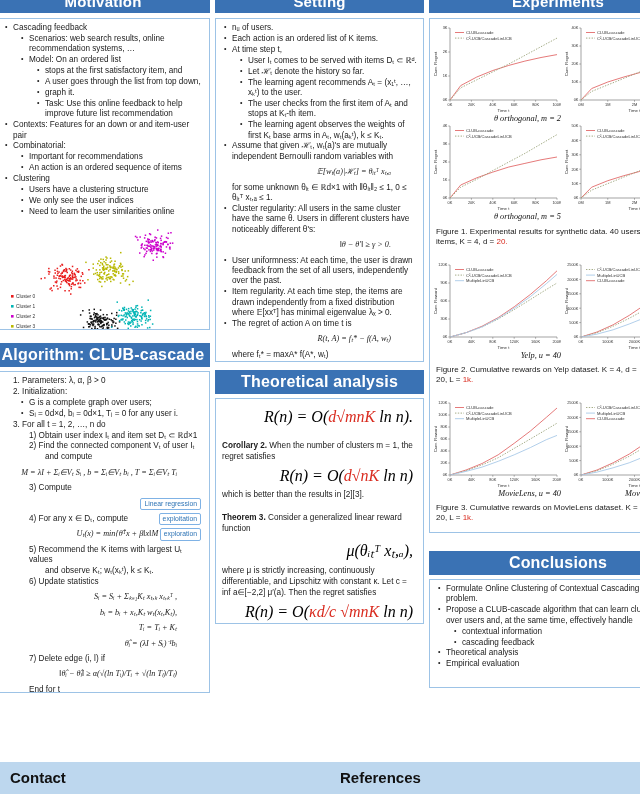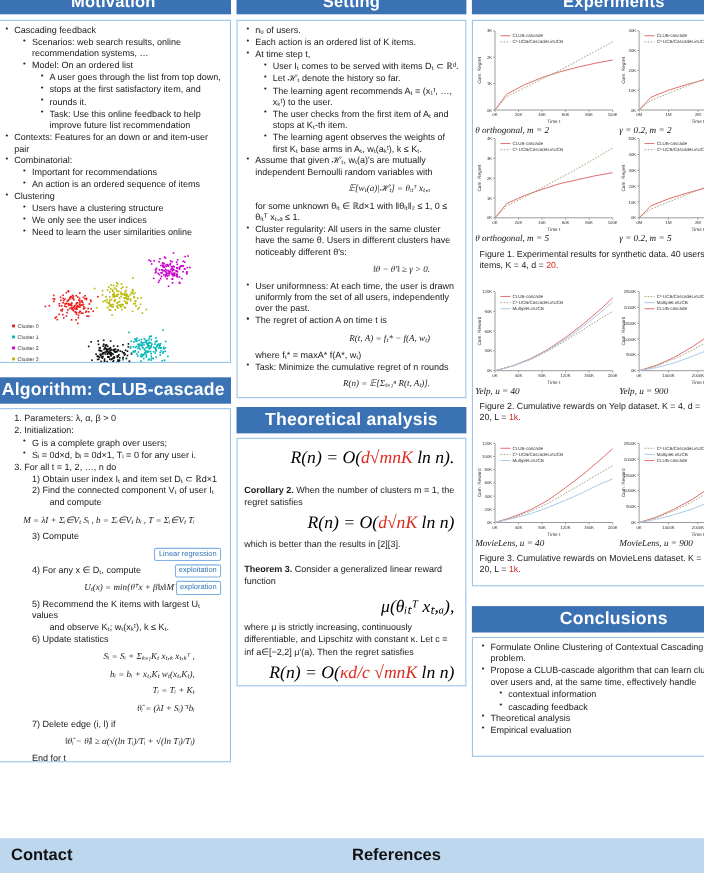--- a/index.html
+++ b/index.html
@@ -20,43 +20,43 @@
            color:#2e74b5;background:#fff;font-size:6.8px;font-style:normal;
            font-family:"Liberation Sans",sans-serif;padding:0 3px;line-height:1.5;white-space:nowrap;z-index:3;}
   .theory p{margin:2px 0;font-size:8.2px;line-height:1.3;color:#1a1a1a;}
   .theory .formula{padding-right:4px;}
   .red{color:#d92b1f;}
   .figcap{font-size:8px;line-height:1.3;color:#1a1a1a;margin:0 0 0 4px;}
   .plotgrid{display:grid;grid-template-columns:1fr 1fr;column-gap:2px;}
   .plot{width:129px;}
   .plot svg{display:block;}
   .plot-caption{font-family:"Liberation Serif",serif;font-style:italic;font-size:8.3px;
-                text-align:left;color:#111;margin-top:1px;}
+                text-align:right;color:#111;margin-top:1px;}
   .scatter{margin-top:4px;}
   .footer{position:absolute;left:0;top:762px;width:700px;height:32px;background:#bdd7ee;}
   .footer .fh{position:absolute;top:7px;font-size:15px;font-weight:bold;color:#111;}
   .gap{height:4px;}
 </style>
 </head>
 <body>
 
 <div class="poster">
 
   <div class="col" style="left:-4px;top:-9px;width:214px;">
     <div class="hdr">
       <span>Motivation</span>
     </div>
     <div class="box" style="margin-top:5px;height:312px;">
       <div>
           <div class="line ind0"><span class="bul">•</span><span>Cascading feedback</span></div>
           <div class="line ind1"><span class="bul">•</span><span>Scenarios: web search results, online recommendation systems, …</span></div>
           <div class="line ind1"><span class="bul">•</span><span>Model: On an ordered list</span></div>
+          <div class="line ind2"><span class="bul">•</span><span>stops at the first satisfactory item, and</span></div>
           <div class="line ind2"><span class="bul">•</span><span>A user goes through the list from top down,</span></div>
-          <div class="line ind2"><span class="bul">•</span><span>stops at the first satisfactory item, and</span></div>
-          <div class="line ind2"><span class="bul">•</span><span>rounds it.</span></div>
+          <div class="line ind2"><span class="bul">•</span><span>graph it.</span></div>
           <div class="line ind2"><span class="bul">•</span><span>Task: Use this online feedback to help improve future list recommendation</span></div>
           <div class="line ind0"><span class="bul">•</span><span>Contexts: Features for an down or and item-user pair</span></div>
           <div class="line ind0"><span class="bul">•</span><span>Combinatorial:</span></div>
           <div class="line ind1"><span class="bul">•</span><span>Important for recommendations</span></div>
           <div class="line ind1"><span class="bul">•</span><span>An action is an ordered sequence of items</span></div>
           <div class="line ind0"><span class="bul">•</span><span>Clustering</span></div>
           <div class="line ind1"><span class="bul">•</span><span>Users have a clustering structure</span></div>
           <div class="line ind1"><span class="bul">•</span><span>We only see the user indices</span></div>
           <div class="line ind1"><span class="bul">•</span><span>Need to learn the user similarities online</span></div>
         </div>
@@ -787,22 +787,22 @@
           <div class="line ind1"><span class="bul">•</span><span>User Iₜ comes to be served with items Dₜ ⊂ ℝᵈ.</span></div>
           <div class="line ind1"><span class="bul">•</span><span>Let ℋₜ denote the history so far.</span></div>
           <div class="line ind1"><span class="bul">•</span><span>The learning agent recommends Aₜ = (x₁ᵗ, …, xₖᵗ) to the user.</span></div>
           <div class="line ind1"><span class="bul">•</span><span>The user checks from the first item of Aₜ and stops at Kₜ-th item.</span></div>
           <div class="line ind1"><span class="bul">•</span><span>The learning agent observes the weights of first Kₜ base arms in Aₜ, wₜ(aₖᵗ), k ≤ Kₜ.</span></div>
           <div class="line ind0"><span class="bul">•</span><span>Assume that given ℋₜ, wₜ(a)'s are mutually independent Bernoulli random variables with</span></div>
           <div class="line formula"><span>𝔼[wₜ(a)|ℋₜ] = θᵢₜᵀ xₜ,ₐ</span></div>
           <div class="line ind0"><span>for some unknown θᵢₜ ∈ ℝd×1 with ‖θᵢₜ‖₂ ≤ 1,  0 ≤ θᵢₜᵀ xₜ,ₐ ≤ 1.</span></div>
           <div class="line ind0"><span class="bul">•</span><span>Cluster regularity: All users in the same cluster have the same θ. Users in different clusters have noticeably different θ's:</span></div>
           <div class="line formula"><span>‖θ − θ′‖ ≥ γ &gt; 0.</span></div>
-          <div class="line ind0"><span class="bul">•</span><span>User uniformness: At each time, the user is drawn uniformly from the set of all users, independently over the past.</span></div>
-          <div class="line ind0"><span class="bul">•</span></div>
+          <div class="line ind0"><span class="bul">•</span><span>User uniformness: At each time, the user is drawn feedback from the set of all users, independently over the past.</span></div>
+          <div class="line ind0"><span class="bul">•</span><span>Item regularity. At each time step, the items are drawn independently from a fixed distribution where 𝔼[xxᵀ] has minimal eigenvalue λₓ &gt; 0.</span></div>
           <div class="line ind0"><span class="bul">•</span><span>The regret of action A on time t is</span></div>
           <div class="line formula"><span>R(t, A) = fₜ* − f(A, wₜ)</span></div>
           <div class="line ind0"><span>where fₜ* = maxA* f(A*, wₜ)</span></div>
           <div class="line ind0"><span class="bul">•</span><span>Task: Minimize the cumulative regret of n rounds</span></div>
           <div class="line formula"><span>R(n) = 𝔼[Σₜ₌₁ⁿ R(t, Aₜ)].</span></div>
         </div>
     </div>
     <div class="hdr" style="margin-top:8px;height:24px;line-height:24px;font-size:16px;">
       <span>Theoretical analysis</span>
     </div>
@@ -1155,16 +1155,16 @@
           <div class="line ind1"><span class="bul">•</span><span>contextual information</span></div>
           <div class="line ind1"><span class="bul">•</span><span>cascading feedback</span></div>
           <div class="line ind0"><span class="bul">•</span><span>Theoretical analysis</span></div>
           <div class="line ind0"><span class="bul">•</span><span>Empirical evaluation</span></div>
         </div>
     </div>
   </div>
 
   <div class="footer">
     <div class="fh" style="left:10px;">Contact</div>
-    <div class="fh" style="left:320px;">References</div>
+    <div class="fh" style="left:340px;">References</div>
   </div>
 
 </div>
 
 </body></html>

